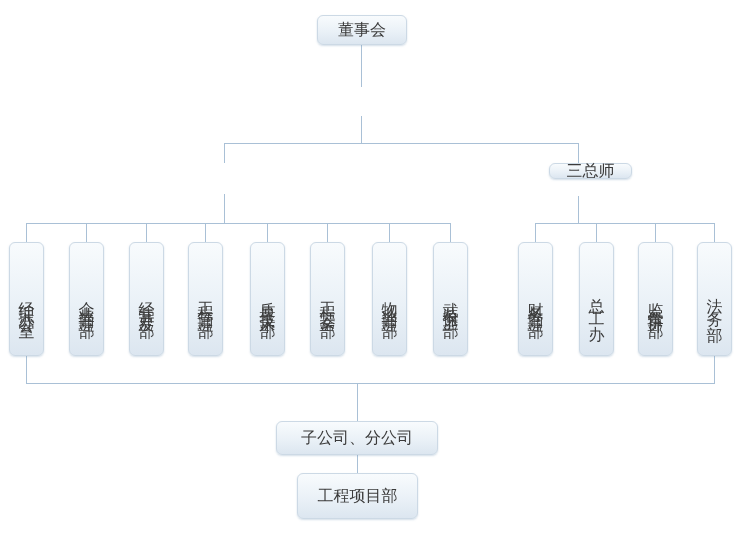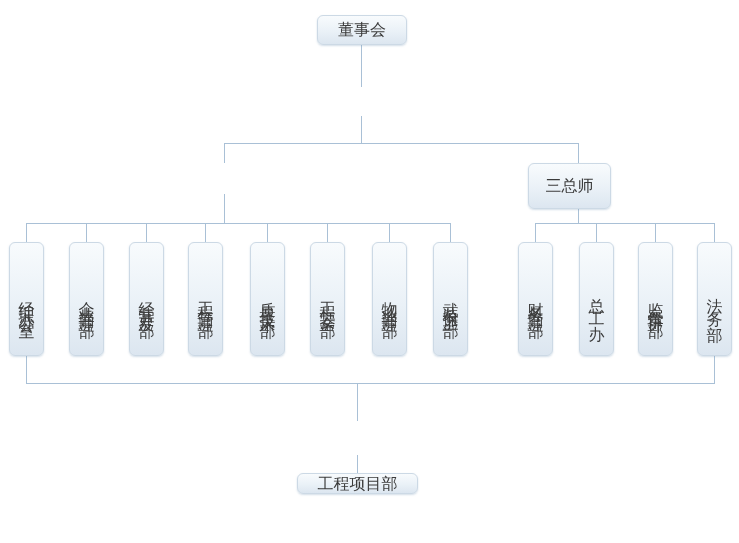--- a/index.html
+++ b/index.html
@@ -89,21 +89,21 @@
   <div class="vline" style="left:714px;top:356px;height:27px"></div>
   <div class="hline" style="left:26px;top:383px;width:689px"></div>
   <div class="vline" style="left:357px;top:383px;height:38px"></div>
   <div class="vline" style="left:357px;top:455px;height:18px"></div>
 
   <div class="node" style="left:317px;top:15px;width:90px;height:30px">
     <span>董事会</span>
   </div>
 
 
-  <div class="node" style="left:528px;top:163px;width:83px;height:46px">
+  <div class="node" style="left:549px;top:163px;width:83px;height:16px">
     <span>三总师</span>
   </div>
 
   <div class="node vnode" style="left:9px">
     <span class="vlabel">经理办公室</span>
   </div>
   <div class="node vnode" style="left:69px">
     <span class="vlabel">企业管理部</span>
   </div>
   <div class="node vnode" style="left:129px">
@@ -131,17 +131,20 @@
   <div class="node vnode spread" style="left:579px">
     <span class="vlabel">总工办</span>
   </div>
   <div class="node vnode" style="left:638px">
     <span class="vlabel">监察审计部</span>
   </div>
   <div class="node vnode spread" style="left:697px">
     <span class="vlabel">法务部</span>
   </div>
 
-  <div class="node" style="left:297px;top:473px;width:121px;height:21px">
+  <div class="node" style="left:276px;top:421px;width:162px;height:34px">
+    <span>子公司、分公司</span>
+  </div>
+  <div class="node" style="left:297px;top:473px;width:121px;height:46px">
     <span>工程项目部</span>
   </div>
 
 </div>
 
 </body></html>

